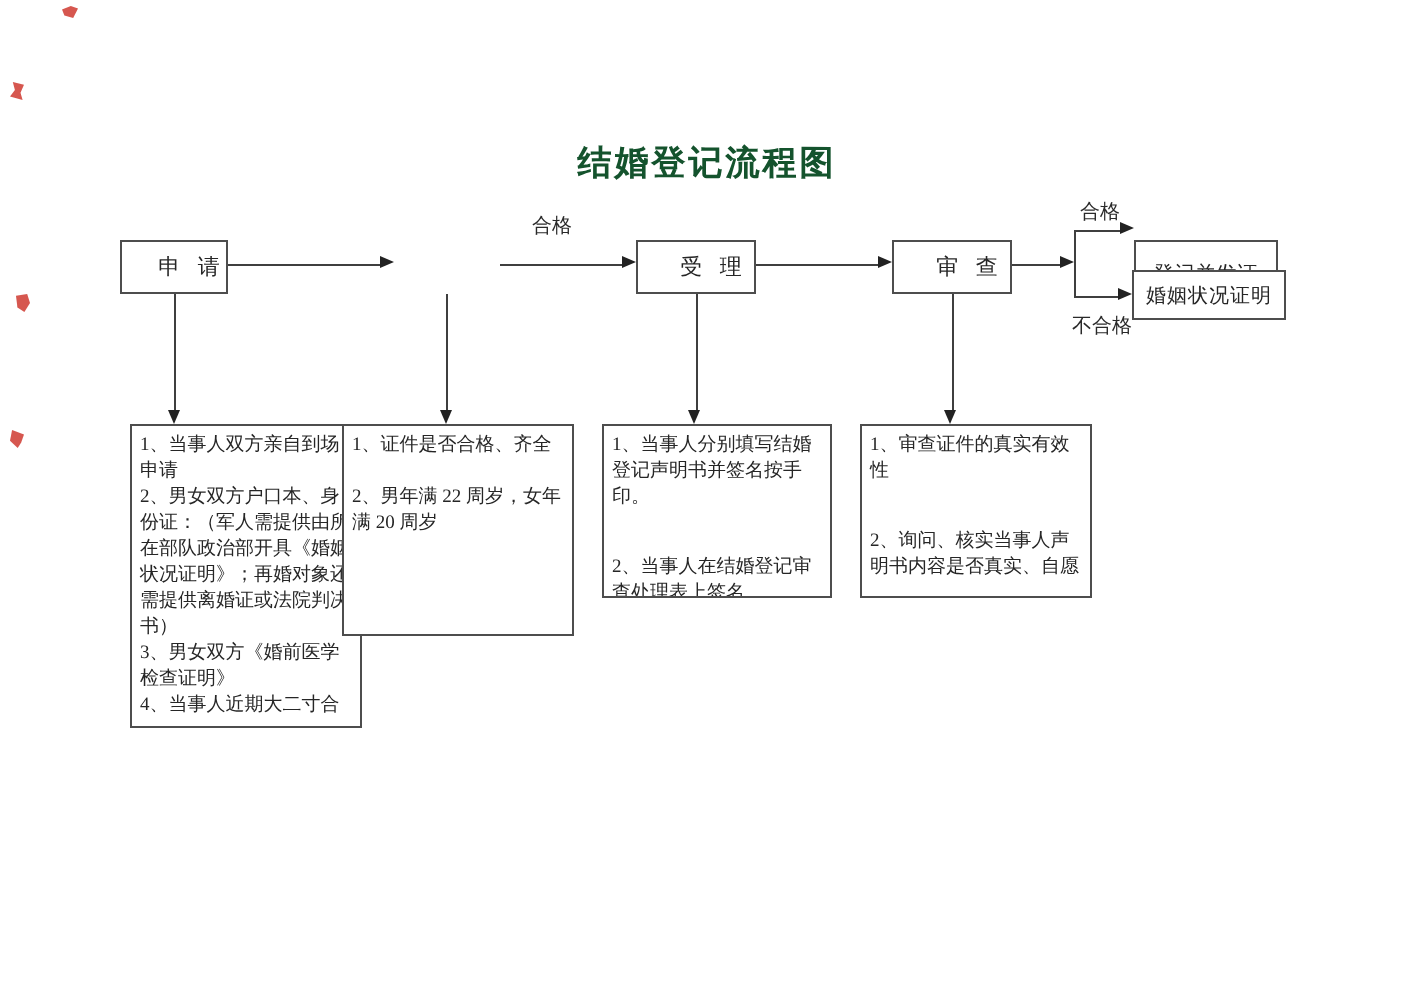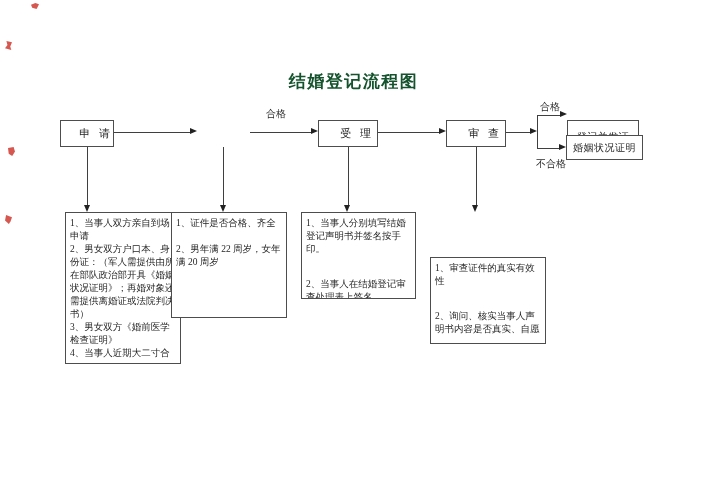--- a/index.html
+++ b/index.html
@@ -129,18 +129,18 @@
   <div class="dbox" style="left:171px;top:212px;width:116px;height:106px;">
     <div class="item">1、证件是否合格、齐全</div>
     <div class="item gap-sm">2、男年满 22 周岁，女年满 20 周岁</div>
   </div>
 
   <div class="dbox" style="left:301px;top:212px;width:115px;height:87px;">
     <div class="item">1、当事人分别填写结婚登记声明书并签名按手印。</div>
     <div class="item gap-lg">2、当事人在结婚登记审查处理表上签名</div>
   </div>
 
-  <div class="dbox" style="left:430px;top:212px;width:116px;height:87px;margin-top:45px;">
+  <div class="dbox" style="left:430px;top:212px;width:116px;height:87px;">
     <div class="item">1、审查证件的真实有效性</div>
     <div class="item gap-lg">2、询问、核实当事人声明书内容是否真实、自愿</div>
   </div>
 
 </div>
 
 </body></html>

